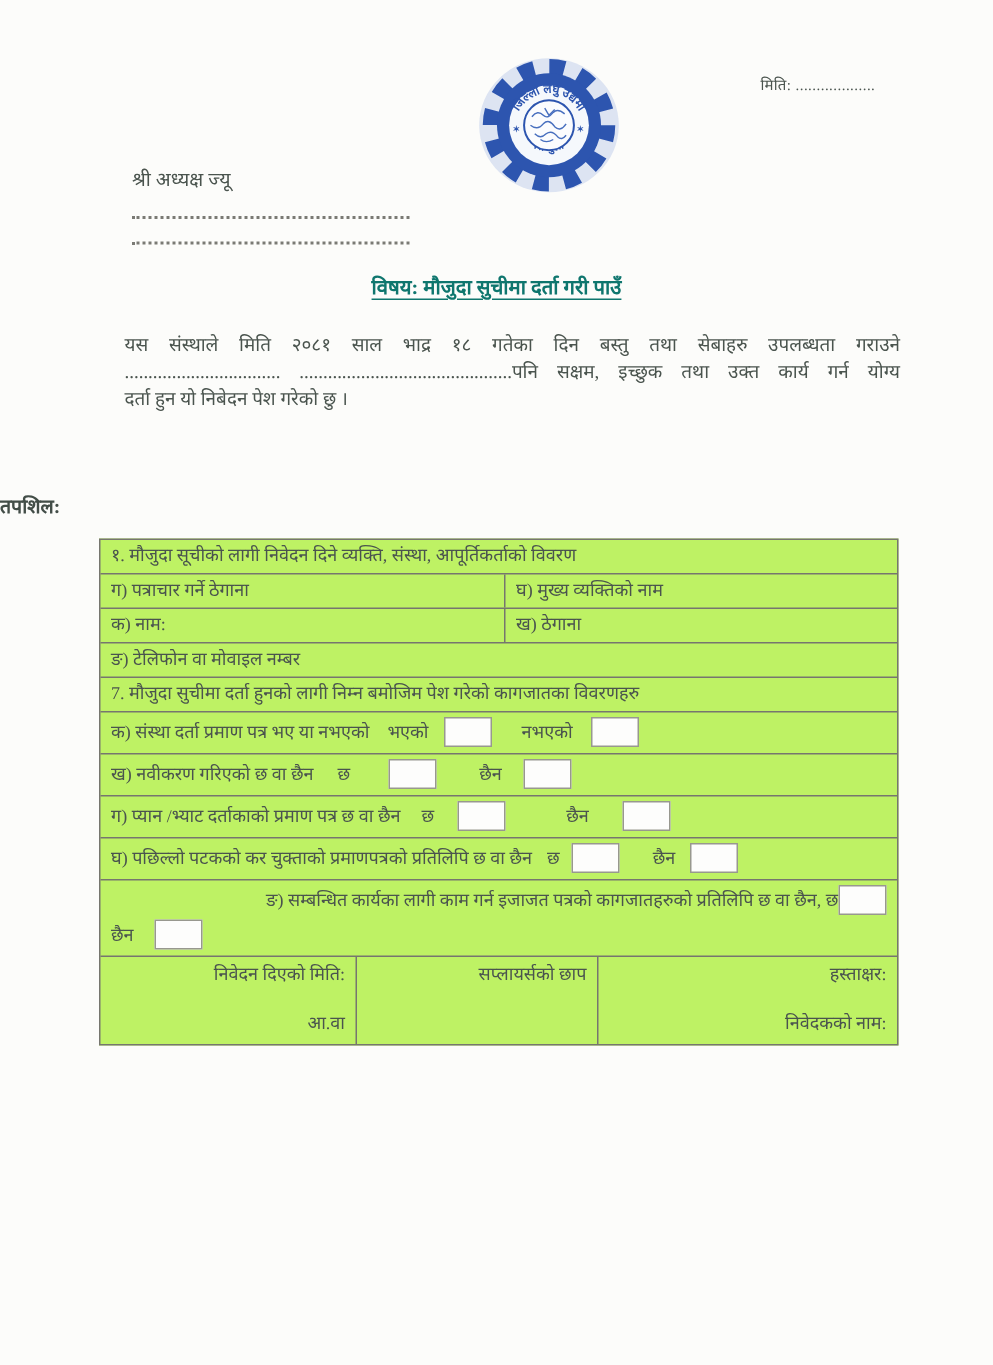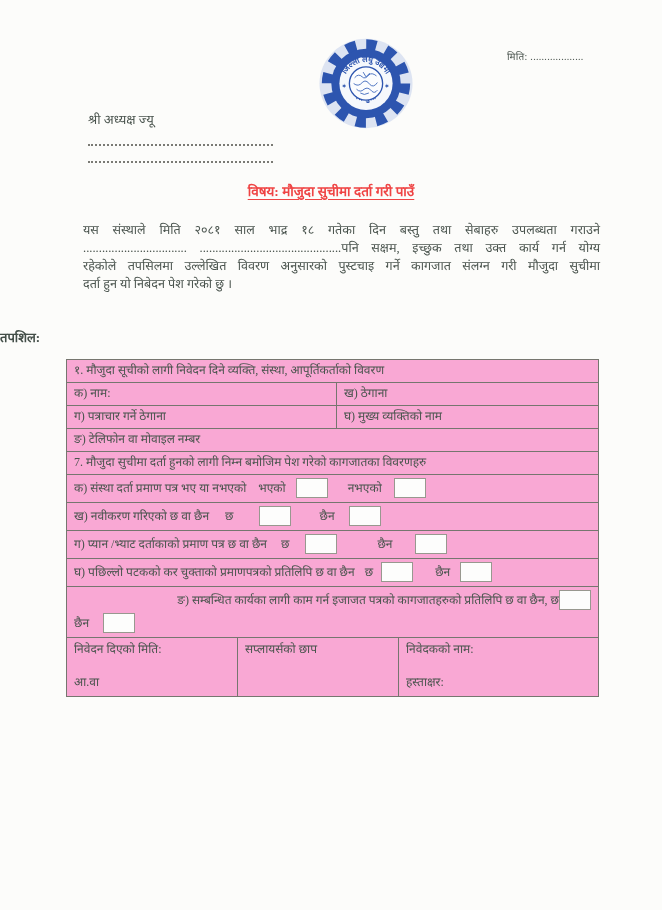--- a/index.html
+++ b/index.html
@@ -23,53 +23,53 @@
   }
   .dotline {
     position:absolute; left:88px; width:185px; height:0;
     border-bottom:2px dotted #7a7a74;
   }
   .dotline.one { top:144px; }
   .dotline.two { top:161px; }
   .subject {
     position:absolute; top:182px; left:0; width:662px;
     text-align:center; font-weight:bold; font-size:13.5px;
-    color:#ef4444;
+    color:#0f766e;
   }
   .subject span { text-decoration:underline; text-underline-offset:3px; }
   .body-text {
     position:absolute; top:221px; left:83px; width:517px;
     font-size:12.6px; line-height:18px;
   }
   .body-text .jline { text-align:justify; text-align-last:justify; }
   .body-text .lline { text-align:left; }
   .tapasil {
     position:absolute; top:328px; left:0; width:662px;
     text-align:left; font-weight:bold; font-size:13px;
     color:#434e48;
   }
   .ftable {
     position:absolute; top:359px; left:66px; width:531px;
     border:1.3px solid #76766f;
     font-size:12px; line-height:15px;
-    background:#f9a8d4;
+    background:#bef264;
   }
   .trow { border-top:1.3px solid #76766f; padding:3px 7px 4px 7px; }
   .trow:first-child { border-top:none; }
   .split { display:flex; padding:0; }
   .split .cell { padding:3px 7px 4px 7px; flex:1; }
   .split .cell.left { flex:none; width:255px; border-right:1.3px solid #76766f; }
   .docrow { display:flex; align-items:center; }
   .box {
     flex:none; width:30px; height:18px;
     border:1.1px solid #98988f; background:#fdfdfc;
   }
   .ngarow .l1 { display:flex; align-items:center; justify-content:flex-end; }
   .ngarow .l2 { display:flex; align-items:center; margin-top:3px; }
-  .frow { display:flex; padding:0; height:58px; }
+  .frow { display:flex; padding:0; height:58px;text-align:right; }
   .frow .fcell {
     padding:4px 7px 6px 7px; display:flex; flex-direction:column;
     justify-content:space-between;
   }
   .frow .c1 { flex:none; width:156px; border-right:1.3px solid #76766f; }
   .frow .c2 { flex:none; width:146px; border-right:1.3px solid #76766f; }
   .frow .c3 { flex:1; }
   .blue-text { fill:#2d55af; font-weight:bold; }
 </style>
 </head>
@@ -112,38 +112,37 @@
   <div class="dotline one"></div>
   <div class="dotline two"></div>
 
   <div class="subject">
     <span>विषय: मौजुदा सुचीमा दर्ता गरी पाउँ</span>
   </div>
 
   <div class="body-text">
     <div class="jline">यस संस्थाले मिति २०८१ साल भाद्र १८ गतेका दिन बस्तु तथा सेबाहरु उपलब्धता गराउने</div>
     <div class="jline">................................. .............................................पनि सक्षम, इच्छुक तथा उक्त कार्य गर्न योग्य</div>
-    <div class="jline">रहेकोले तपसिलमा उल्लेखित विवरण अनुसारको पुस्टचाइ गर्ने कागजात संलग्न गरी मौजुदा सुचीमा</div>
     <div class="lline">दर्ता हुन यो निबेदन पेश गरेको छु ।</div>
   </div>
 
   <div class="tapasil">तपशिल:</div>
 
   <div class="ftable">
 
     <div class="trow">१. मौजुदा सूचीको लागी निवेदन दिने व्यक्ति, संस्था, आपूर्तिकर्ताको विवरण</div>
+
+    <div class="trow split">
+      <div class="cell left">ग) पत्राचार गर्ने ठेगाना</div>
+      <div class="cell">घ) मुख्य व्यक्तिको नाम</div>
+    </div>
 
     <div class="trow split">
       <div class="cell left">क) नाम:</div>
       <div class="cell">ख) ठेगाना</div>
-    </div>
-
-    <div class="trow split">
-      <div class="cell left">ग) पत्राचार गर्ने ठेगाना</div>
-      <div class="cell">घ) मुख्य व्यक्तिको नाम</div>
     </div>
 
     <div class="trow">ङ) टेलिफोन वा मोवाइल नम्बर</div>
 
     <div class="trow">7. मौजुदा सुचीमा दर्ता हुनको लागी निम्न बमोजिम पेश गरेको कागजातका विवरणहरु</div>
 
     <div class="trow docrow">
       <span>क) संस्था दर्ता प्रमाण पत्र भए या नभएको</span>
       <span style="margin-left:12px;">भएको</span>
       <span class="box" style="margin-left:10px;"></span>
@@ -189,20 +188,20 @@
     <div class="trow frow">
       <div class="fcell c1">
         <span>निवेदन दिएको मिति:</span>
         <span>आ.वा</span>
       </div>
       <div class="fcell c2">
         <span>सप्लायर्सको छाप</span>
         <span></span>
       </div>
       <div class="fcell c3">
+        <span>हस्ताक्षर:</span>
         <span>निवेदकको नाम:</span>
-        <span>हस्ताक्षर:</span>
       </div>
     </div>
 
   </div>
 
 </div>
 
 </body></html>

